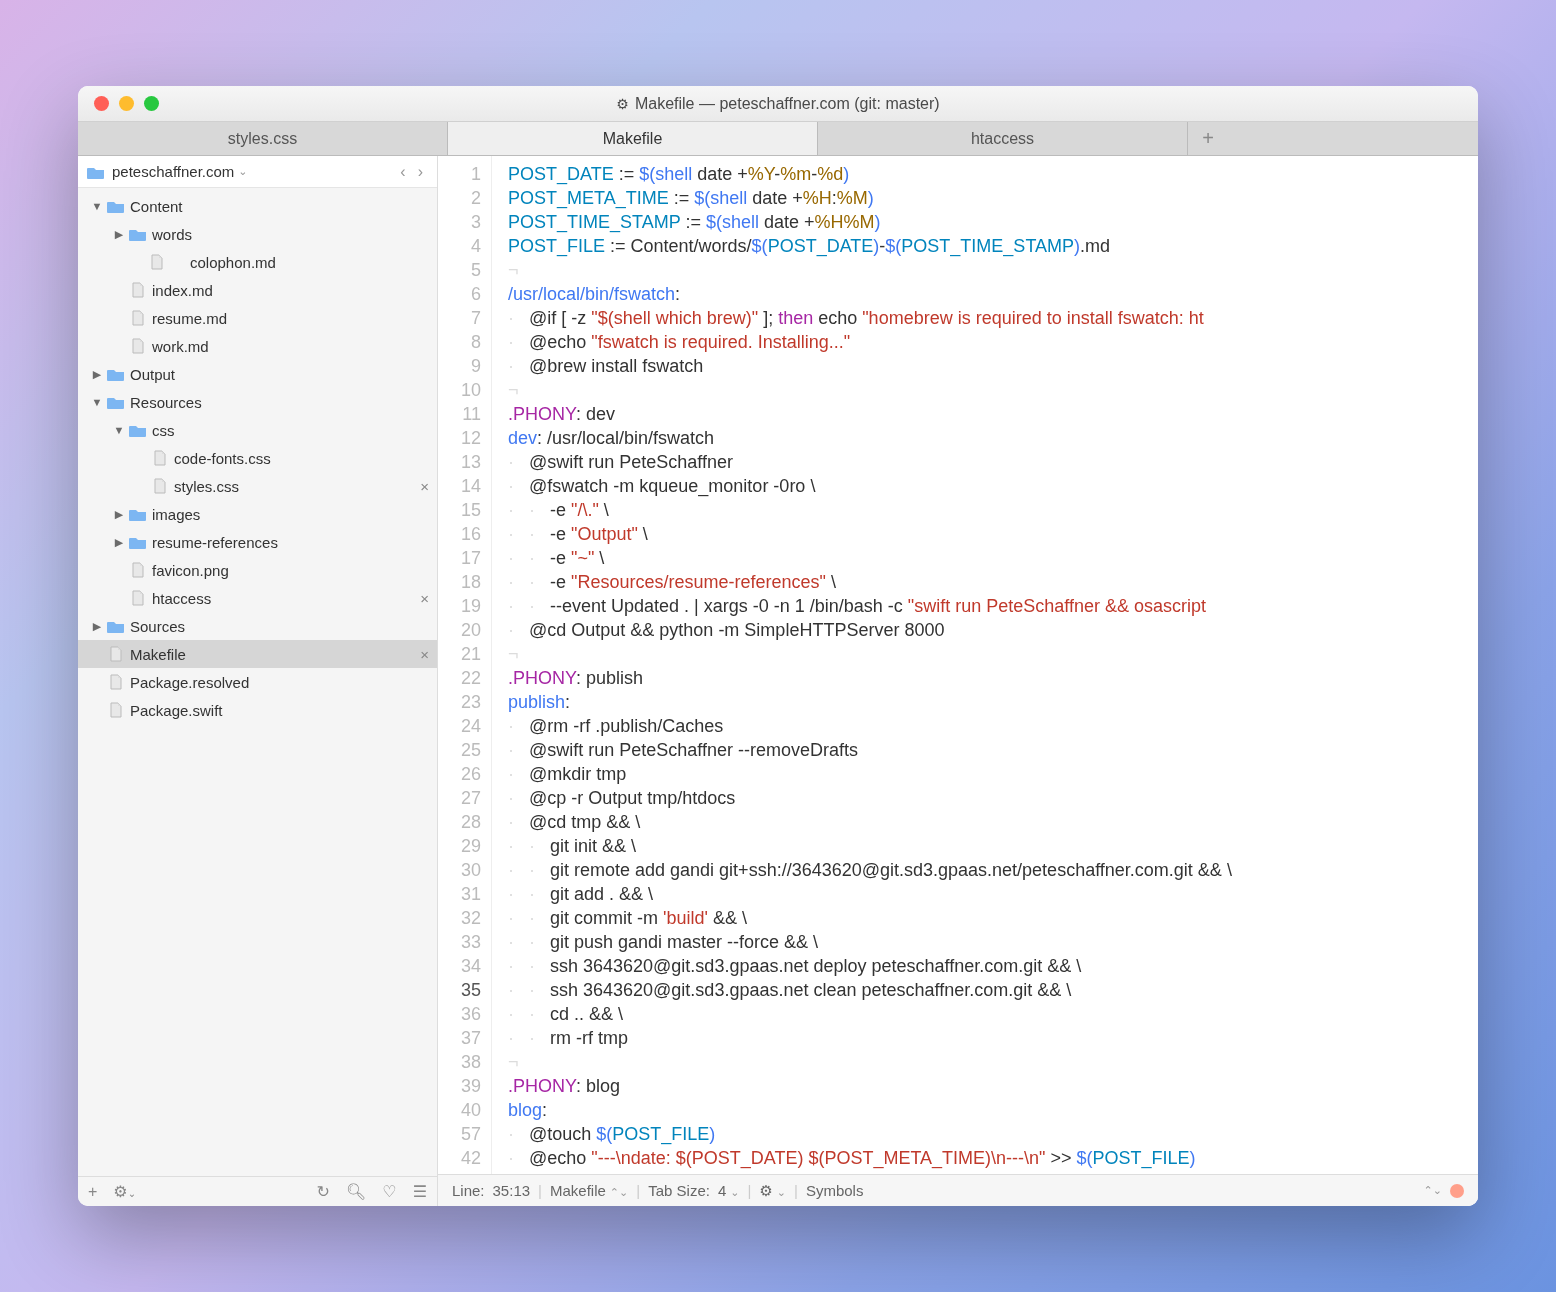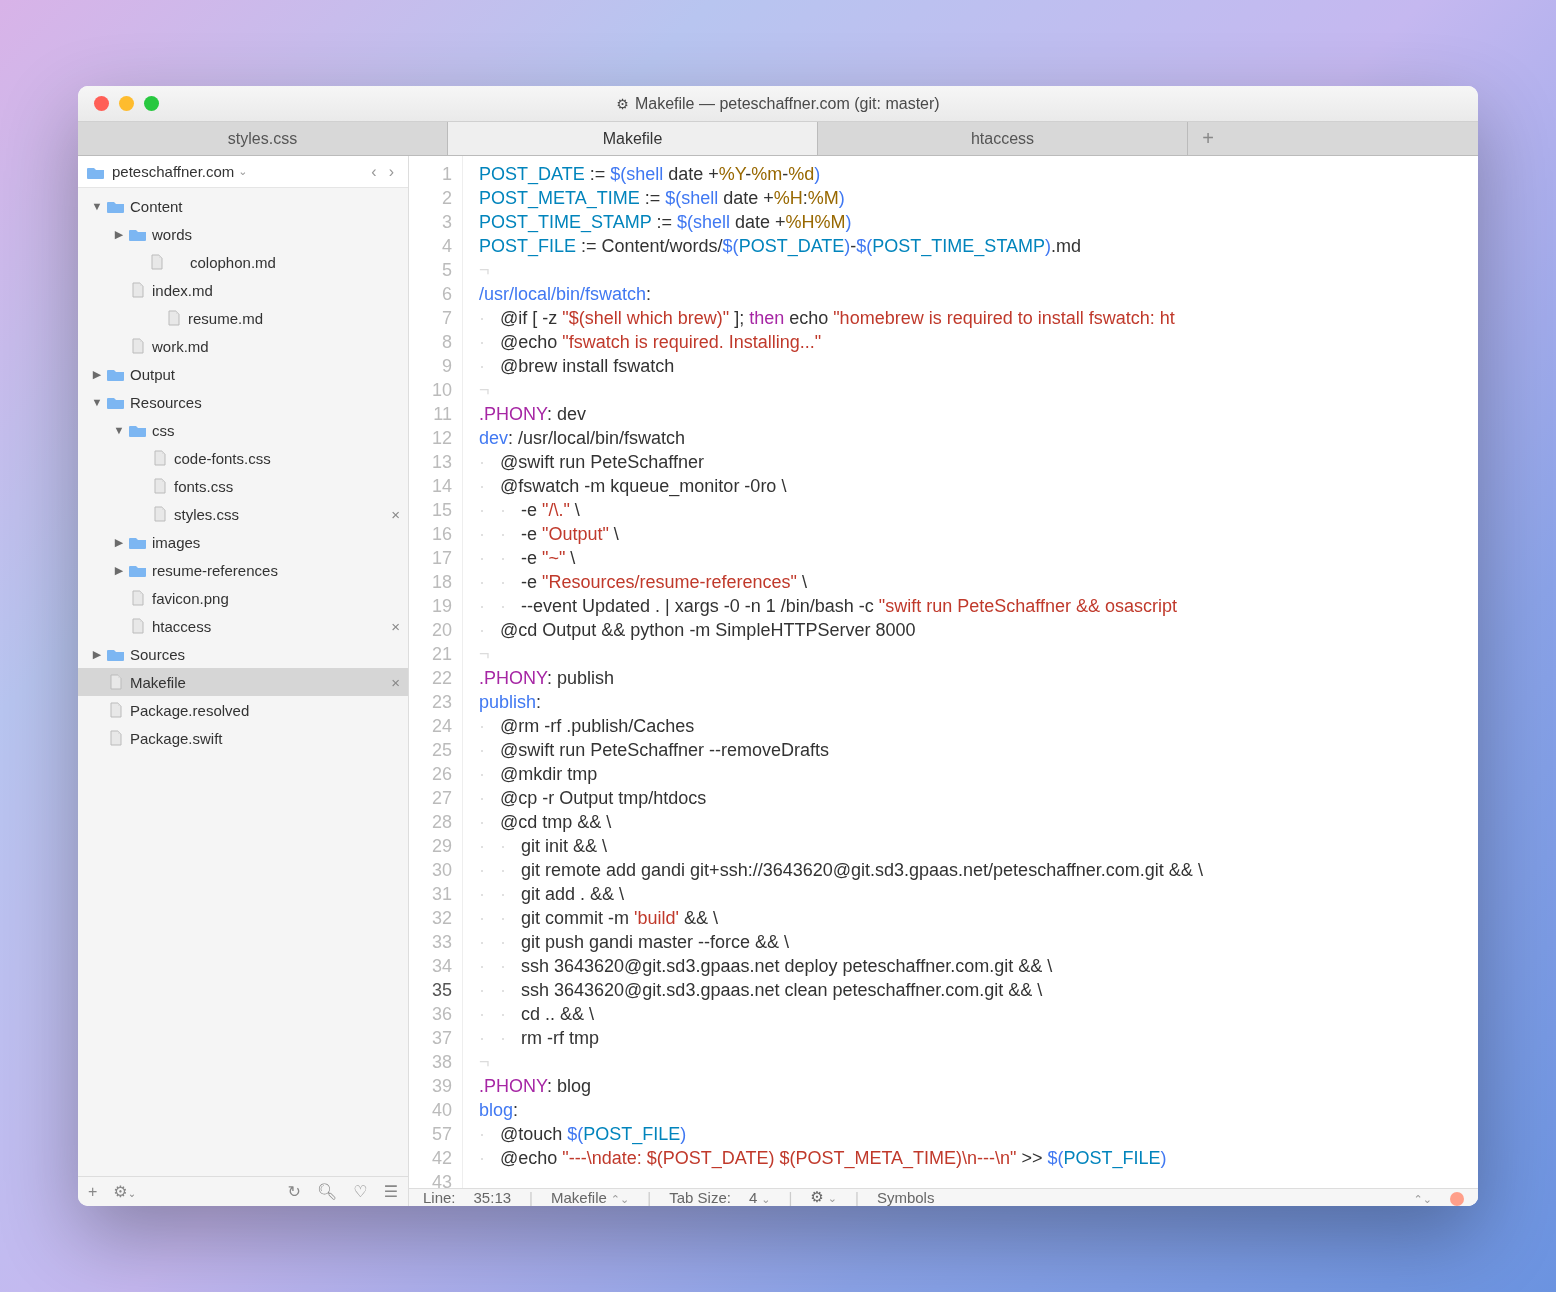--- a/index.html
+++ b/index.html
@@ -10,21 +10,21 @@
 .traffic span{width:15px;height:15px;border-radius:50%}
 .red{background:#ff5f57}
 .yellow{background:#febc2e}
 .green{background:#28c840}
 .title{position:absolute;left:0;right:0;text-align:center;font-size:16px;color:#4a4a4a;display:flex;align-items:center;justify-content:center;gap:6px}
 .tabs{height:34px;background:#d8d8d8;display:flex;border-bottom:1px solid #bbb}
 .tab{flex:0 0 370px;display:flex;align-items:center;justify-content:center;font-size:16px;color:#555;border-right:1px solid #bbb;cursor:pointer}
 .tab.active{background:#efefef;color:#333}
 .newtab{flex:0 0 40px;display:flex;align-items:center;justify-content:center;color:#888;font-size:20px;cursor:pointer}
 .body{flex:1;display:flex;overflow:hidden}
-.sidebar{width:331px;background:#f5f5f5;border-right:1px solid #ddd;display:flex;flex-direction:column}
+.sidebar{width:360px;background:#f5f5f5;border-right:1px solid #ddd;display:flex;flex-direction:column}
 .path{height:32px;background:#fff;border-bottom:1px solid #e5e5e5;display:flex;align-items:center;padding:0 8px;font-size:15px;color:#333}
 .path .folder-icon{margin-right:6px}
 .path .spacer{flex:1}
 .path .nav{padding:0 6px;color:#999;cursor:pointer;font-size:16px}
 .tree{flex:1;overflow:auto;padding:4px 0}
 .tree-item{display:flex;align-items:center;height:28px;font-size:15px;color:#333;cursor:pointer;padding-right:8px}
 .tree-item.selected{background:#d6d6d6}
 .tree-item .close-x{margin-left:auto;color:#888;font-size:15px}
 .disclosure{width:18px;display:inline-flex;justify-content:center;color:#6b6b6b;font-size:11px}
 .folder-icon,.file-icon{width:20px;height:16px;display:inline-flex;align-items:center;justify-content:center;margin-right:4px}
@@ -36,21 +36,21 @@
 .code-area{flex:1;display:flex;overflow:hidden}
 .gutter{width:54px;padding:6px 10px 6px 0;text-align:right;font:18px/24px Menlo,Consolas,monospace;color:#bbb;border-right:1px solid #eee;user-select:none}
 .gutter .cur{color:#555}
 .code{flex:1;padding:6px 0 6px 16px;font:18px/24px Menlo,Consolas,monospace;color:#333;white-space:pre;overflow:hidden}
 .code .inv{color:#dcdcdc}
 .kw{color:#a626a4}
 .var{color:#0184bc}
 .fn{color:#4078f2}
 .str{color:#c0392b}
 .num{color:#986801}
-.statusbar{height:18px;background:#f6f6f6;border-top:1px solid #ddd;display:flex;align-items:flex-end;padding:0 14px;font-size:15px;color:#666;gap:18px}
+.statusbar{height:32px;background:#f6f6f6;border-top:1px solid #ddd;display:flex;align-items:center;padding:0 14px;font-size:15px;color:#666;gap:8px}
 .statusbar .sep{color:#ccc}
 .statusbar .spacer{flex:1}
 .statusbar .dot{width:14px;height:14px;border-radius:50%;background:#ff9f8a}
 .chev{font-size:11px;color:#999;margin-left:4px}
 </style>
 </head>
 <body>
 
 <div class="window">
   <div class="titlebar">
@@ -118,21 +118,21 @@
           <div class="tree-item" style="padding-left: 32px;">
             <span class="disclosure"></span>
             <span class="file-icon">
               <svg viewBox="0 0 14 16">
                 <path fill="#e8e8e8" stroke="#bbb" d="M2 1h7l3 3v11H2z"></path>
                 <path fill="#ddd" d="M9 1v3h3z"></path>
               </svg>
             </span>
             <span>index.md</span>
           </div>
-          <div class="tree-item" style="padding-left: 32px; margin-left: 36px;">
+          <div class="tree-item" style="padding-left: 32px;">
             <span class="disclosure"></span>
             <span class="file-icon">
               <svg viewBox="0 0 14 16">
                 <path fill="#e8e8e8" stroke="#bbb" d="M2 1h7l3 3v11H2z"></path>
                 <path fill="#ddd" d="M9 1v3h3z"></path>
               </svg>
             </span>
             <span>resume.md</span>
           </div>
           <div class="tree-item" style="padding-left: 32px;">
@@ -174,30 +174,20 @@
           </div>
           <div class="tree-item" style="padding-left: 54px;">
             <span class="disclosure"></span>
             <span class="file-icon">
               <svg viewBox="0 0 14 16">
                 <path fill="#e8e8e8" stroke="#bbb" d="M2 1h7l3 3v11H2z"></path>
                 <path fill="#ddd" d="M9 1v3h3z"></path>
               </svg>
             </span>
             <span>code-fonts.css</span>
-          </div>
-          <div class="tree-item" style="padding-left: 54px;">
-            <span class="disclosure"></span>
-            <span class="file-icon">
-              <svg viewBox="0 0 14 16">
-                <path fill="#e8e8e8" stroke="#bbb" d="M2 1h7l3 3v11H2z"></path>
-                <path fill="#ddd" d="M9 1v3h3z"></path>
-              </svg>
-            </span>
-            <span>fonts.css</span>
           </div>
           <div class="tree-item" style="padding-left: 54px;">
             <span class="disclosure"></span>
             <span class="file-icon">
               <svg viewBox="0 0 14 16">
                 <path fill="#e8e8e8" stroke="#bbb" d="M2 1h7l3 3v11H2z"></path>
                 <path fill="#ddd" d="M9 1v3h3z"></path>
               </svg>
             </span>
             <span>styles.css</span>

